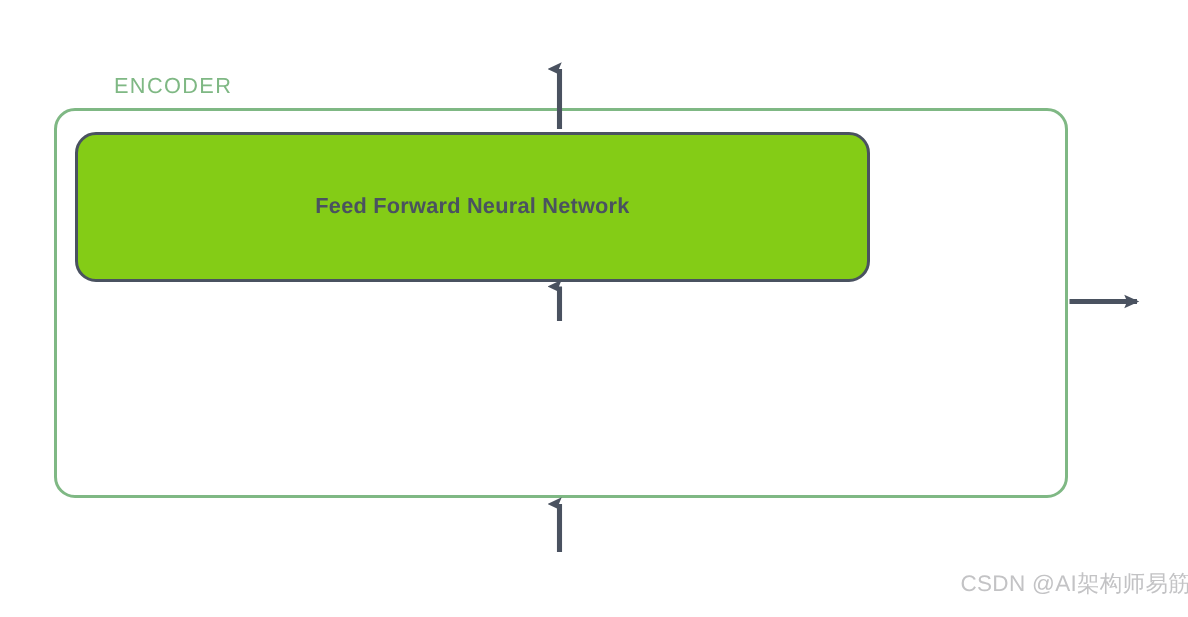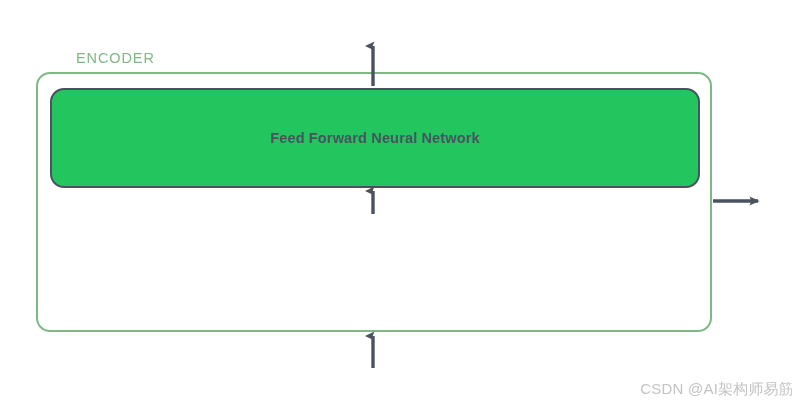--- a/index.html
+++ b/index.html
@@ -64,23 +64,23 @@
     font-size: 14.5px;
     color: #4a5260;
     font-weight: 600;
     letter-spacing: 0.15px;
     white-space: nowrap;
   }
 
   .block-ffn {
     left: 50px;
     top: 88px;
-    width: 650px;
+    width: 530px;
     height: 100px;
-    background: #22c55e;
+    background: #84cc16;
   }
 
   .block-attn {
     left: 50px;
     top: 215px;
     width: 650px;
     height: 99px;
     background: #fdeee0;
   }
 

